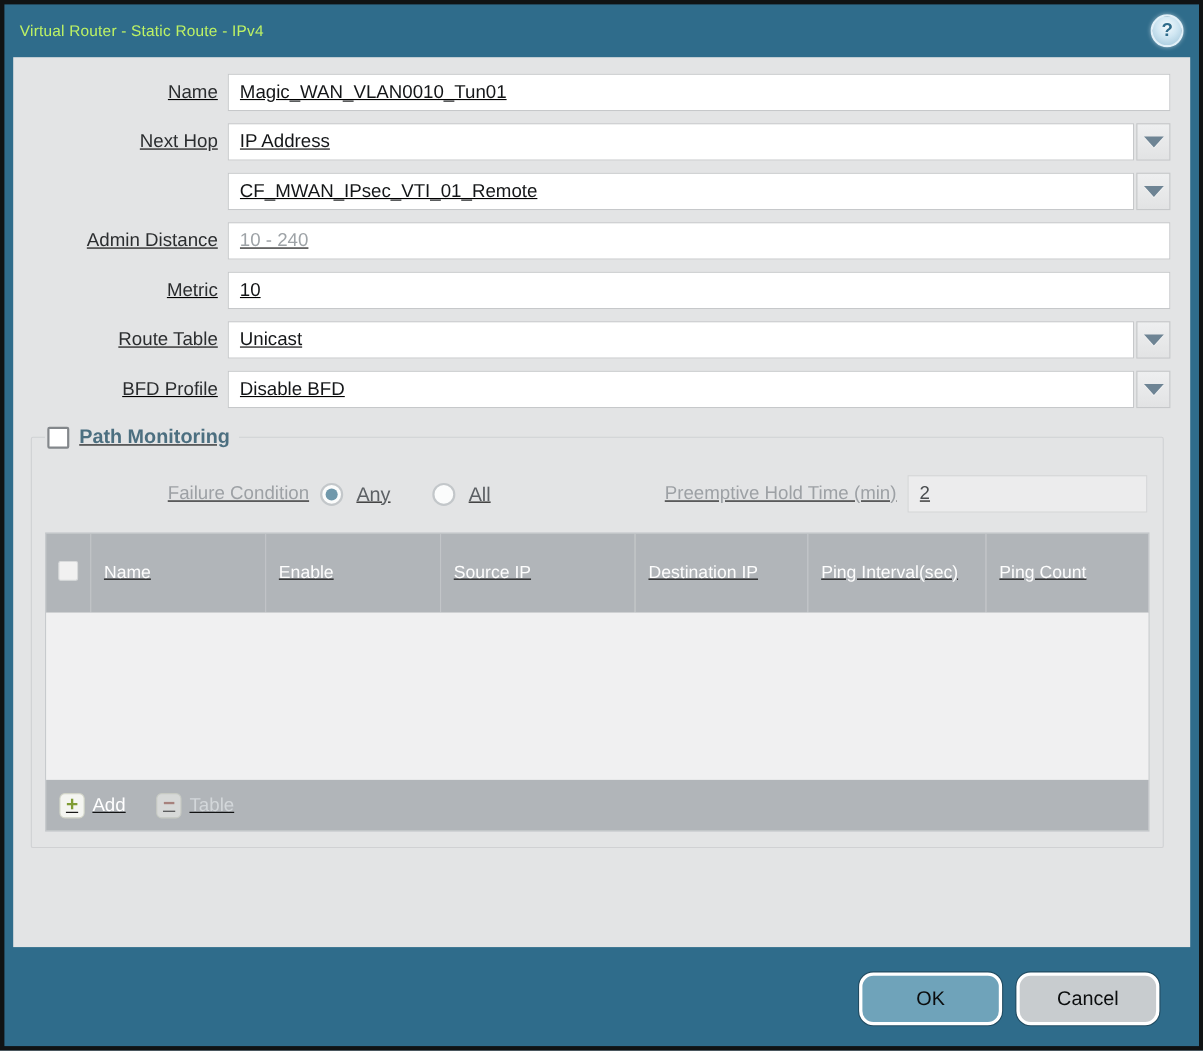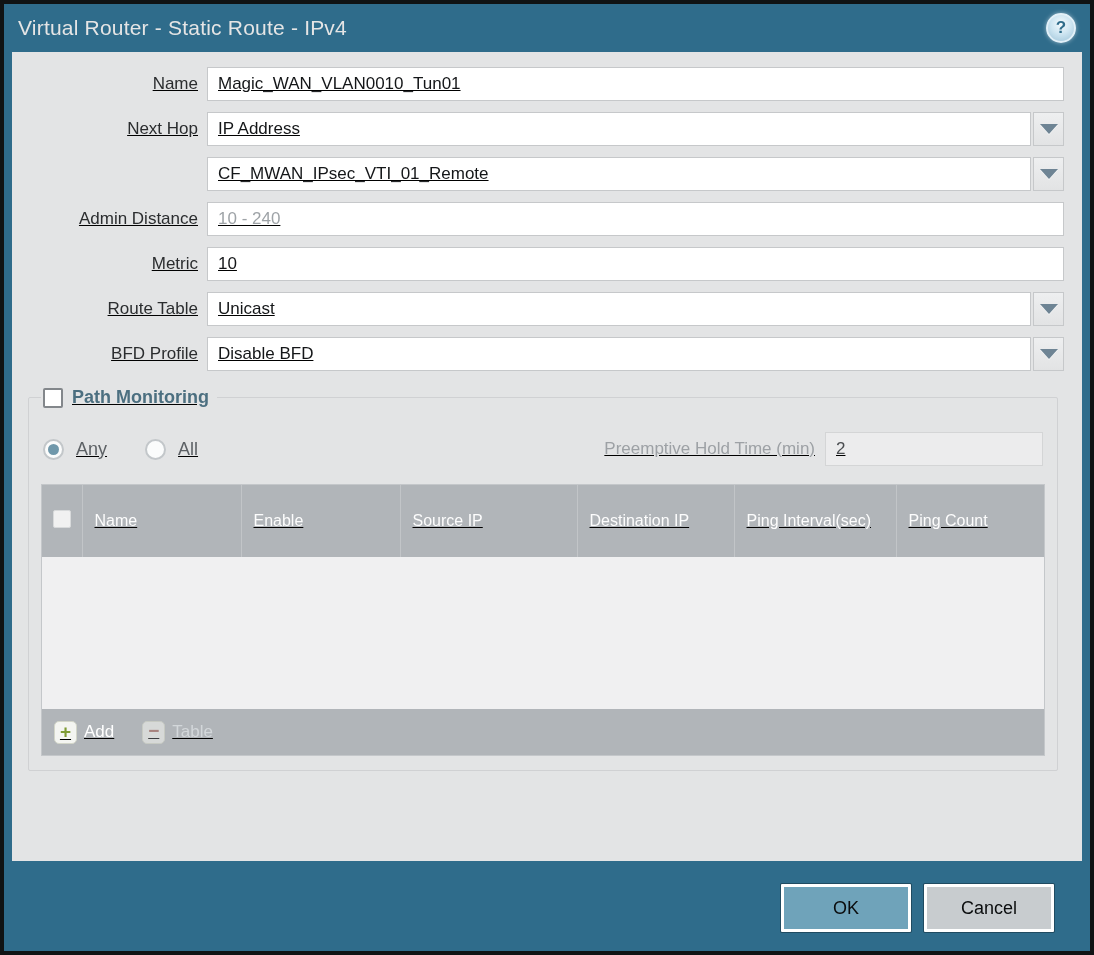--- a/index.html
+++ b/index.html
@@ -10,21 +10,21 @@
     position:absolute; inset:0;
     background:#2f6c8b;
     border:4px solid #101314;
   }
 
   
   .titlebar {
     position:absolute; top:0; left:0; right:0; height:48px;
     display:flex; align-items:center; padding:0 14px;
   }
-  .title { color:#e5e5e5; font-size:21px; letter-spacing:.2px; }
+  .title { color:#bef264; font-size:14px; letter-spacing:.2px; }
   .help-icon {
     margin-left:auto; width:30px; height:30px; border-radius:50%;
     background:radial-gradient(circle at 50% 35%, #f4fafd 0%, #cfe6f2 45%, #9dc3d8 100%);
     border:2px solid #e2f0f8;
     box-shadow:0 0 4px rgba(255,255,255,.5);
     display:flex; align-items:center; justify-content:center;
     color:#2f6c8b; font-size:17px; font-weight:bold; cursor:pointer;
   }
 
   
@@ -121,21 +121,21 @@
   .tbl-btn.disabled .icon-box { opacity:.65; background:#ecedea; }
   .tbl-btn.disabled .btn-lbl { color:#d3d7da; }
 
   
   .footer {
     position:absolute; left:8px; right:8px; bottom:0; height:86px;
     display:flex; align-items:center; justify-content:flex-end; gap:13px;
     padding-right:28px;
   }
   .btn {
-    width:130px; height:48px; border-radius:1px; border:3px solid #fff;
+    width:130px; height:48px; border-radius:13px; border:3px solid #fff;
     font-family:"Liberation Sans", sans-serif; font-size:18px; color:#0b0d0e;
     cursor:pointer; box-shadow:0 0 0 1px rgba(0,0,0,.3);
   }
   .btn-ok { background:#6fa3ba; }
   .btn-cancel { background:#c8cccf; }
 </style>
 </head>
 <body>
 
 <div class="window">
@@ -210,20 +210,21 @@
       </div>
     </div>
 
     <fieldset class="pm">
       <legend class="pm-legend">
         <span class="pm-checkbox"></span>
         <span class="pm-title">Path Monitoring</span>
       </legend>
 
       <div class="pm-row">
+        <span class="pm-lbl">Failure Condition</span>
         <div class="radio-group">
           <span class="radio-opt">
             <span class="radio checked"></span>
             <span class="radio-text">Any</span>
           </span>
           <span class="radio-opt">
             <span class="radio"></span>
             <span class="radio-text">All</span>
           </span>
         </div>

